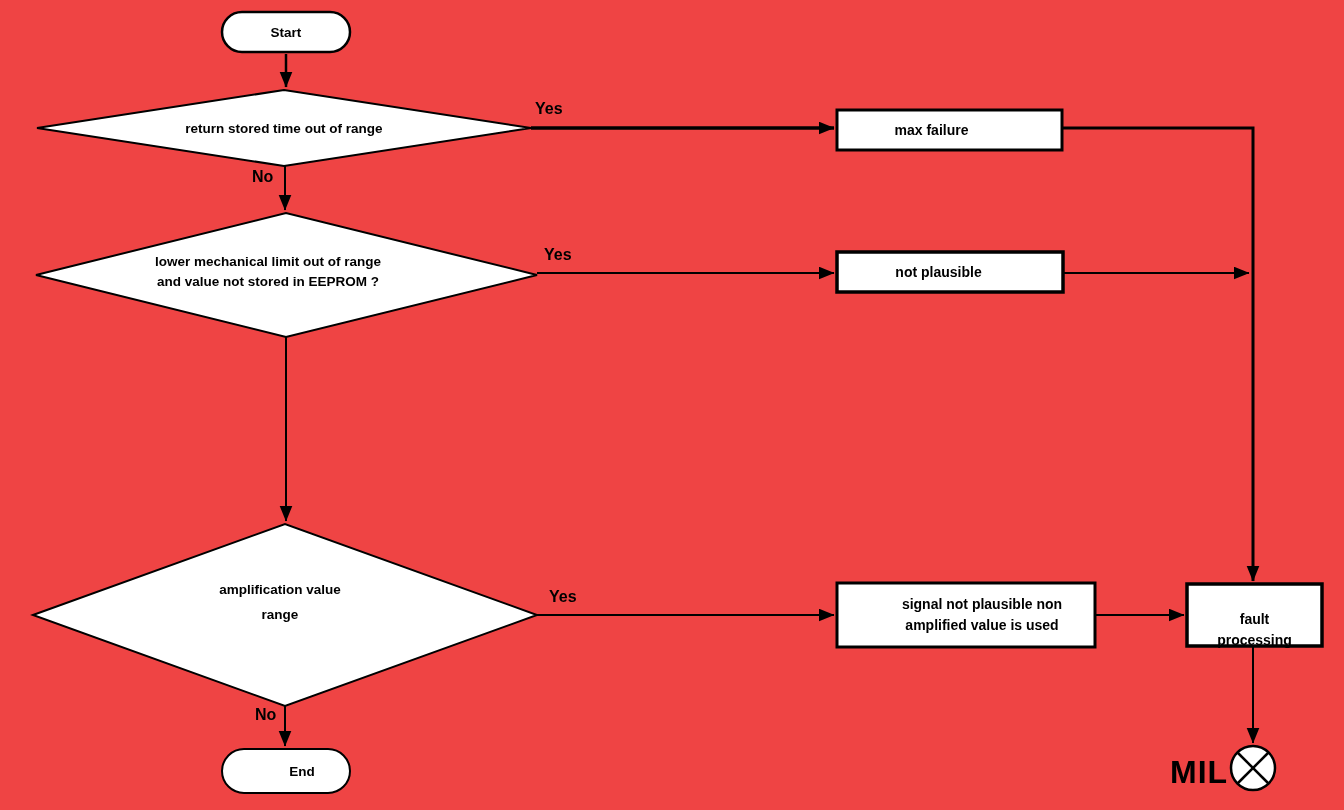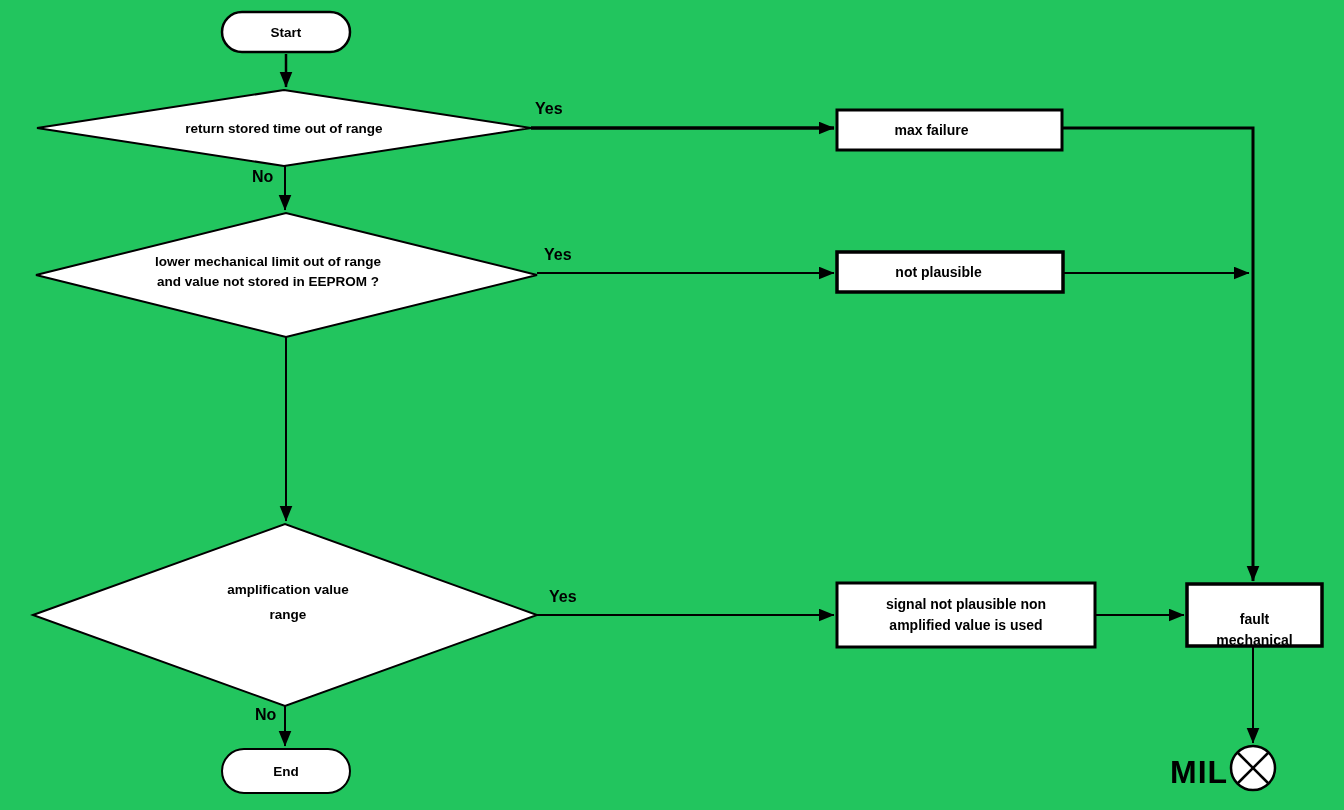--- a/index.html
+++ b/index.html
@@ -1,20 +1,20 @@
 <!DOCTYPE html>
 <html><head>
 <meta charset="utf-8">
 <style>
   html, body { margin: 0; padding: 0; background: #ffffff; }
   .canvas {
     position: relative;
     width: 1344px;
     height: 810px;
-    background: #22c55e;
+    background: #ef4444;
     font-family: "Liberation Sans", sans-serif;
     color: #000;
     overflow: hidden;
   }
   svg.wires { position: absolute; left: 0; top: 0; display: block; }
   .label {
     position: absolute;
     font-weight: bold;
     color: #000;
     white-space: nowrap;
@@ -91,40 +91,40 @@
 
   <div class="label center node-text" style="left:222px; top:12px; width:128px; height:40px;">Start</div>
 
   <div class="label center node-text" style="left:84px; top:110px; width:400px; height:36px;">return stored time out of range</div>
 
   <div class="label center node-text" style="left:68px; top:250px; width:400px; height:44px; line-height:20px;">
     <div>lower mechanical limit out of range</div>
     <div>and value not stored in EEPROM ?</div>
   </div>
 
-  <div class="label center node-text" style="left:88px; top:564px; width:400px; height:76px; line-height:25px;text-align:right;">
+  <div class="label center node-text" style="left:80px; top:564px; width:400px; height:76px; line-height:25px;text-align:right;">
     <div>amplification value</div>
     <div>range</div>
   </div>
 
   <div class="label center box-text" style="left:837px; top:110px; width:189px; height:40px;">max failure</div>
 
   <div class="label center box-text" style="left:837px; top:252px; width:203px; height:40px;">not plausible</div>
 
-  <div class="label center box-text" style="left:837px; top:583px; width:258px; height:64px; line-height:21px;">
+  <div class="label center box-text" style="left:837px; top:583px; width:258px; height:64px; line-height:21px;padding-left:16px;">
     <div>signal not plausible non</div>
     <div>amplified value is used</div>
   </div>
 
   <div class="label center box-text" style="left:1187px; top:584px; width:135px; height:62px; line-height:21px;margin-top:15px;">
     <div>fault</div>
-    <div>mechanical</div>
+    <div>processing</div>
   </div>
 
-  <div class="label center node-text" style="left:222px; top:749px; width:128px; height:44px;">End</div>
+  <div class="label center node-text" style="left:222px; top:749px; width:128px; height:44px;padding-left:16px;">End</div>
 
   <div class="label edge-text" style="left:535px; top:100px;">Yes</div>
 
   <div class="label edge-text" style="left:252px; top:168px;">No</div>
 
   <div class="label edge-text" style="left:544px; top:246px;">Yes</div>
 
   <div class="label edge-text" style="left:549px; top:588px;">Yes</div>
 
   <div class="label edge-text" style="left:255px; top:706px;">No</div>

